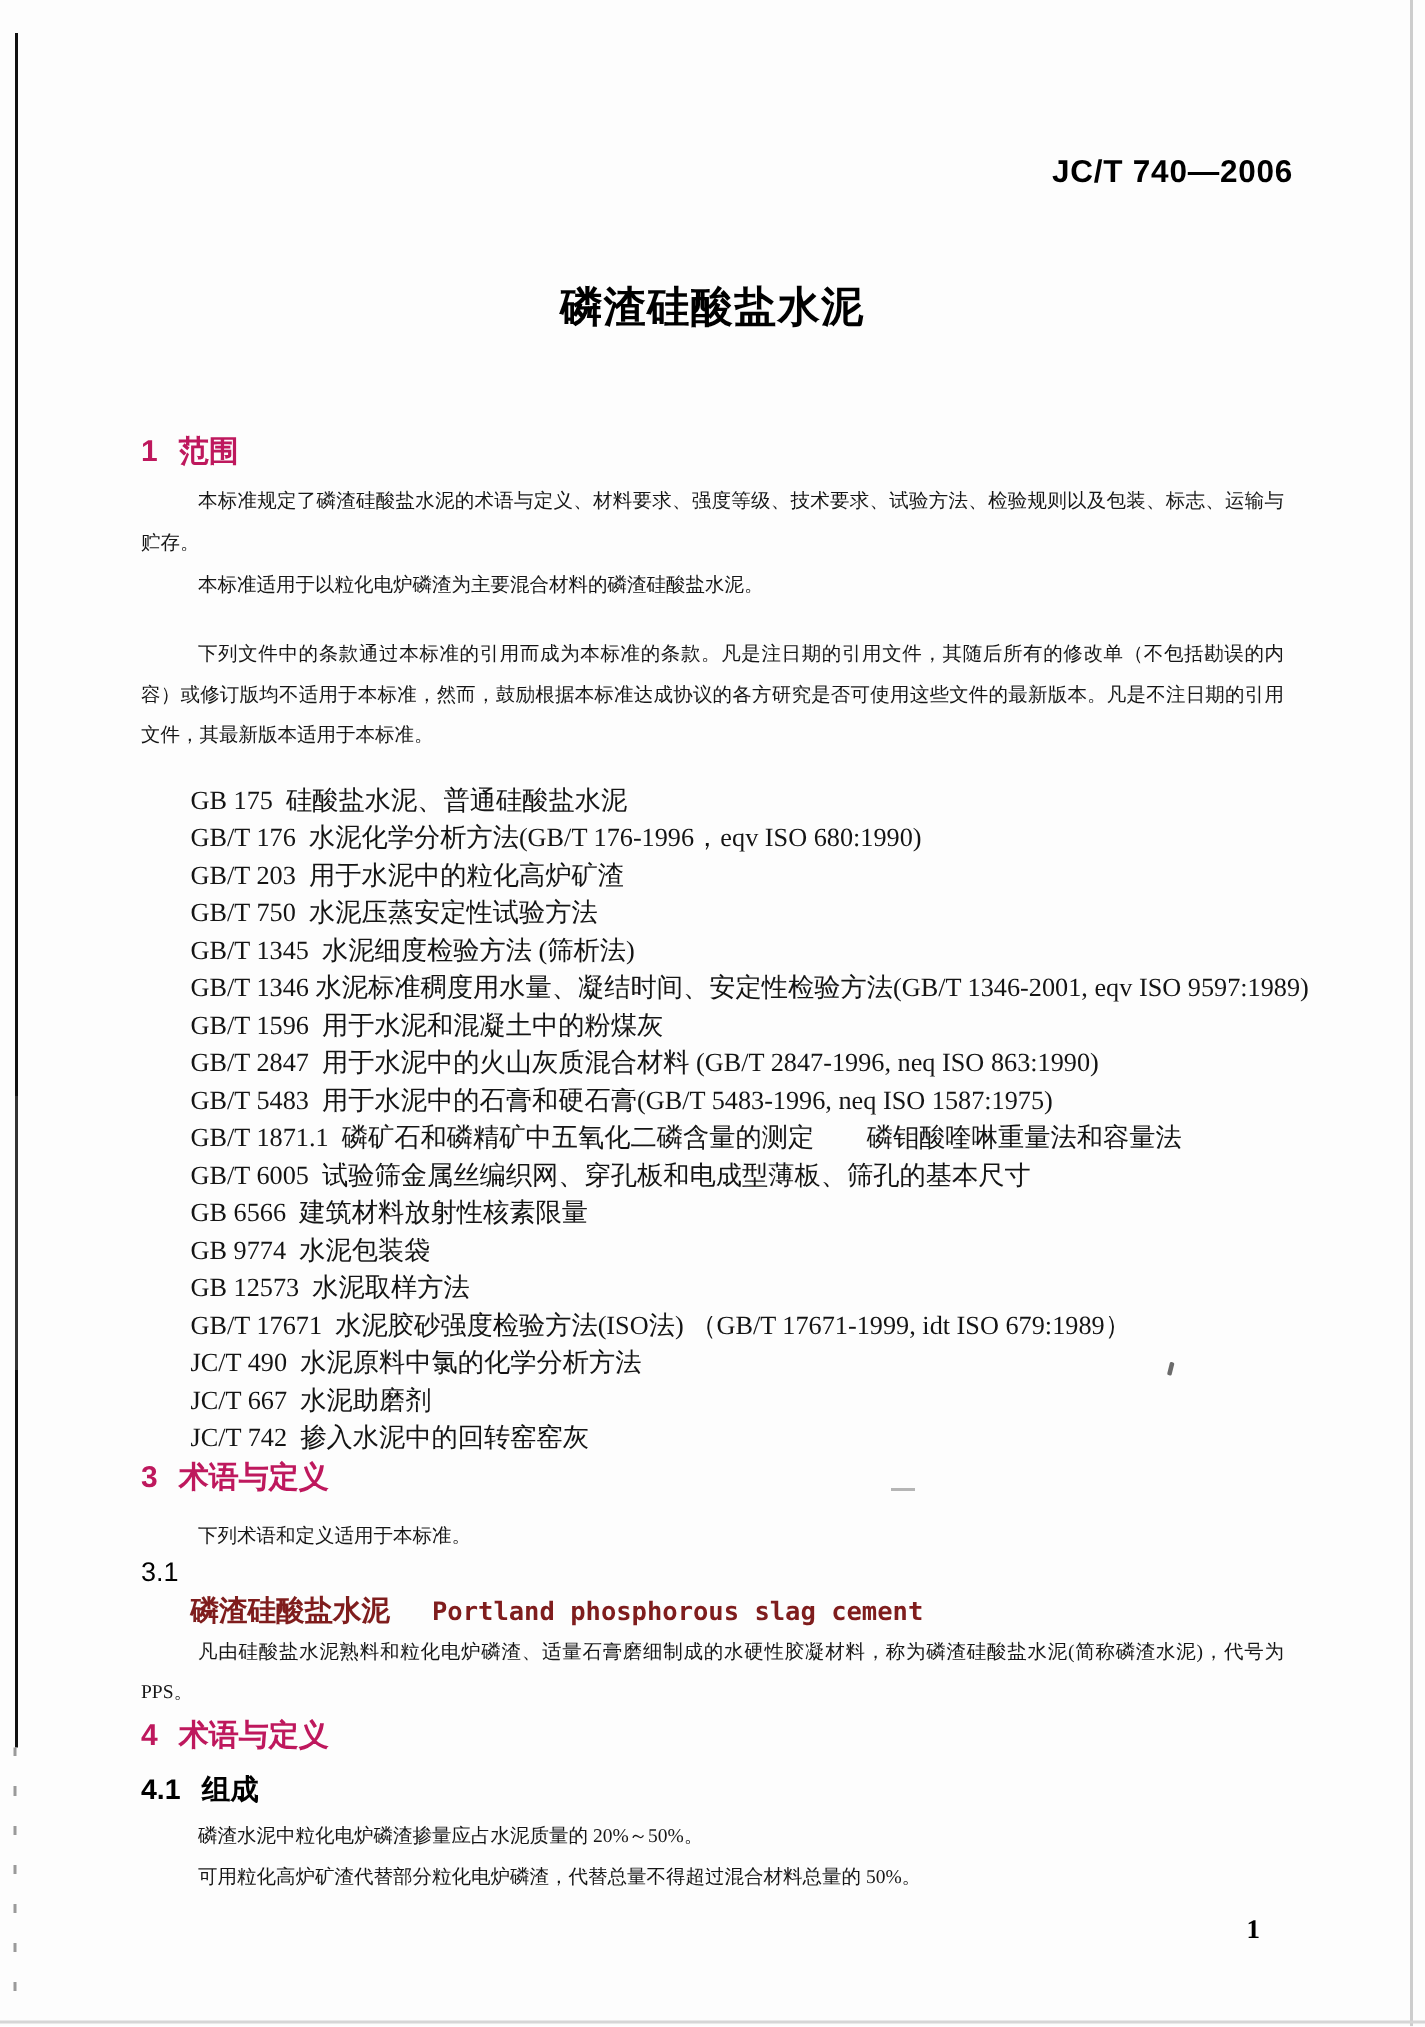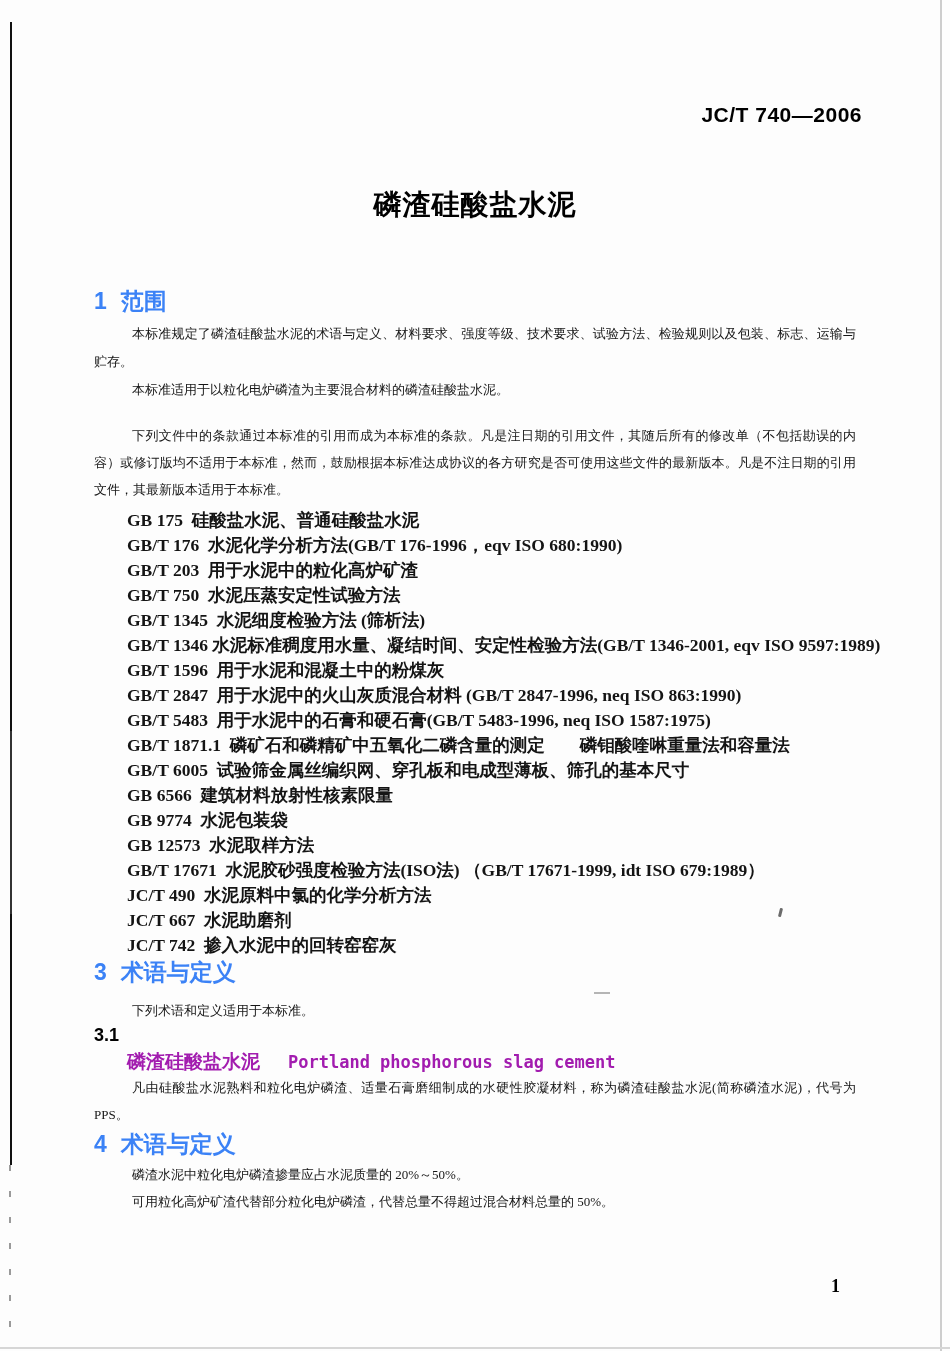--- a/index.html
+++ b/index.html
@@ -47,62 +47,62 @@
     text-align:center;
     font-family:"Liberation Sans", sans-serif;
     font-weight:bold;font-size:28px;letter-spacing:1px;color:#000;
   }
   
   .content{
     position:absolute;left:94px;top:0;width:762px;
   }
   .sec-head{
     font-family:"Liberation Sans", sans-serif;
-    font-weight:bold;font-size:23px;color:#3b82f6;
+    font-weight:bold;font-size:20px;color:#be185d;
     height:24px;line-height:24px;
   }
   .sec-head .lbl{margin-left:14px;}
   .para{
     margin:0;text-align:justify;text-indent:38px;
     font-size:13px;line-height:28px;
   }
   .para.lh27{line-height:27px;}
   .refs .reference{
     margin-left:33px;font-size:17.5px;line-height:25px;
     white-space:pre;color:#141414;
   }
   .clause-num{
     font-family:"Liberation Sans", sans-serif;
-    font-weight:bold;font-size:18px;color:#000;height:22px;line-height:22px;
+    font-weight:normal;font-size:18px;color:#000;height:22px;line-height:22px;
   }
   .clause-head{
     font-family:"Liberation Sans", sans-serif;
     font-weight:bold;font-size:19px;color:#000;height:22px;line-height:22px;
   }
   .clause-head .lbl{margin-left:14px;}
   .term-line{
     margin-left:33px;height:24px;line-height:24px;
     font-family:"Liberation Sans", sans-serif;
-    font-weight:bold;font-size:19px;color:#a21caf;
+    font-weight:bold;font-size:19px;color:#7f1d1d;
   }
   .term-line .term-en{
     margin-left:28px;
     font-family:"DejaVu Sans Mono", monospace;
     font-size:17px;font-weight:bold;
   }
   .page-number{
     position:absolute;left:831px;top:1276px;
     font-weight:bold;font-size:18px;color:#000;
   }
   
   .mt-sec1{margin-top:289px;}
   .mt-p1{margin-top:7px;}
   .mt-sec2{margin-top:5px;}
   .mt-intro2{margin-top:18px;}
-  .mt-refs{margin-top:5px;font-weight:bold;}
+  .mt-refs{margin-top:18px;}
   .mt-sec3{margin-top:2px;}
   .mt-intro3{margin-top:13px;}
   .mt-31{margin-top:0px;}
   .mt-term{margin-top:4px;}
   .mt-def{margin-top:0px;}
   .mt-sec4{margin-top:4px;}
   .mt-41{margin-top:14px;}
   .mt-c1{margin-top:5px;}
 </style>
 </head>
@@ -159,20 +159,23 @@
 
     <div class="clause-num mt-31">3.1</div>
     <div class="term-line mt-term">
       <span>磷渣硅酸盐水泥</span><span class="term-en">Portland phosphorous slag cement</span>
     </div>
     <p class="para lh27 mt-def">凡由硅酸盐水泥熟料和粒化电炉磷渣、适量石膏磨细制成的水硬性胶凝材料，称为磷渣硅酸盐水泥(简称磷渣水泥)，代号为 PPS。</p>
 
     <div class="sec-head mt-sec4">
       <span>4</span><span class="lbl">术语与定义</span>
     </div>
+    <div class="clause-head mt-41">
+      <span>4.1</span><span class="lbl">组成</span>
+    </div>
     <p class="para lh27 mt-c1">磷渣水泥中粒化电炉磷渣掺量应占水泥质量的 20%～50%。</p>
     <p class="para lh27">可用粒化高炉矿渣代替部分粒化电炉磷渣，代替总量不得超过混合材料总量的 50%。</p>
 
   </div>
 
   <div class="page-number">1</div>
 
 </div>
 
 </body></html>

